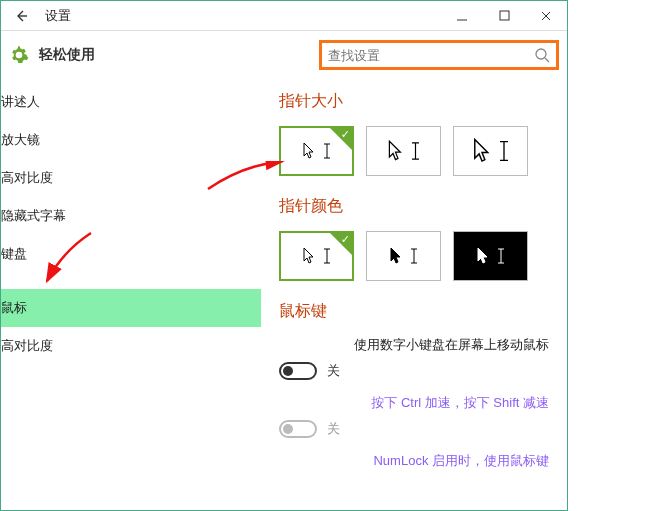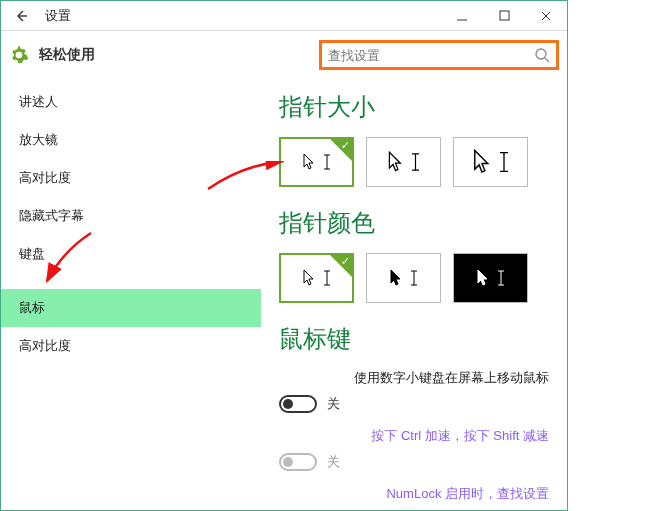--- a/index.html
+++ b/index.html
@@ -16,25 +16,25 @@
   
   .header-row { height: 48px; display: flex; align-items: center; padding: 0 8px; }
   .gear { width: 20px; height: 20px; color: #6ba82f; margin-right: 10px; }
   .header-title { font-weight: 600; font-size: 14px; }
   .search-wrap { margin-left: auto; width: 240px; height: 30px; border: 3px solid #f97316; display: flex; align-items: center; padding: 0 6px; }
   .search-input { flex: 1; border: none; outline: none; font-size: 13px; color: #666; background: transparent; }
   .search-icon { color: #777; }
 
   .body { display: flex; height: calc(100% - 78px); }
   .sidebar { width: 260px; padding-top: 4px; }
-  .side-item { height: 38px; display: flex; align-items: center; padding-left: 18px; cursor: pointer; color: #222; }
+  .side-item { height: 38px; display: flex; align-items: center; cursor: pointer; color: #222; }
   .side-item.active { background: #86efac; margin-top: 16px; }
 
   .content { flex: 1; padding: 8px 18px 0 18px; overflow: hidden; }
-  .section-title { font-size: 24px; font-weight: 400; margin: 4px 0 14px; color: #15803d; }
+  .section-title { font-size: 16px; font-weight: 400; margin: 4px 0 14px; color: #c2410c; }
   .options-row { display: flex; gap: 12px; margin-bottom: 20px; }
 
   .option-tile {
     width: 75px; height: 50px; border: 1px solid #bbb; display: flex; align-items: center; justify-content: center;
     position: relative; cursor: pointer; background: #fff;
   }
   .option-tile.selected { border: 2px solid #6ba82f; }
   .option-tile.selected .checkmark-corner {
     position: absolute; top: 0; right: 0; width: 0; height: 0;
     border-top: 22px solid #6ba82f; border-left: 22px solid transparent;
@@ -221,21 +221,21 @@
       </div>
 
       <div class="subtext dim">按下 Ctrl 加速，按下 Shift 减速</div>
       <div class="toggle-row">
         <div class="toggle disabled">
             <div class="toggle-knob"></div>
           </div>
         <span class="toggle-label dim">关</span>
       </div>
 
-      <div class="subtext dim">NumLock 启用时，查找设置</div>
+      <div class="subtext dim">NumLock 启用时，使用鼠标键</div>
     </div>
   </div>
 
   <svg class="arrow1" width="85" height="30">
     <defs>
         <marker id="ah1" markerWidth="8" markerHeight="8" refX="7" refY="3" orient="auto">
           <path d="M0 0 L8 3 L0 6 Z" fill="#e11"></path>
         </marker>
       </defs>
     <path d="M5 28 Q40 4 80 0" stroke="#e11" stroke-width="2.5" fill="none" marker-end="url(#ah1)"></path>

